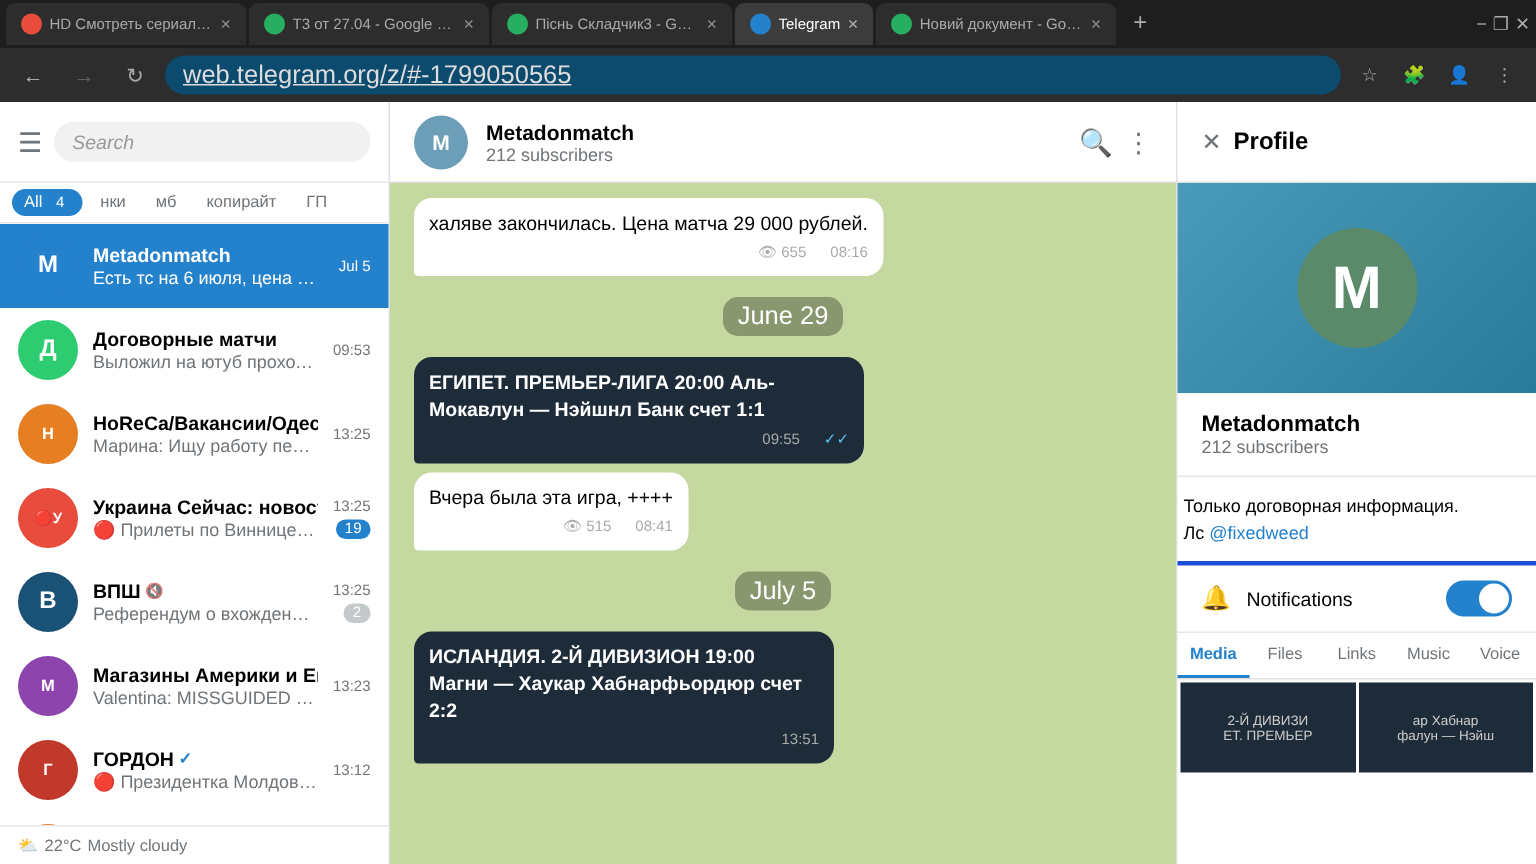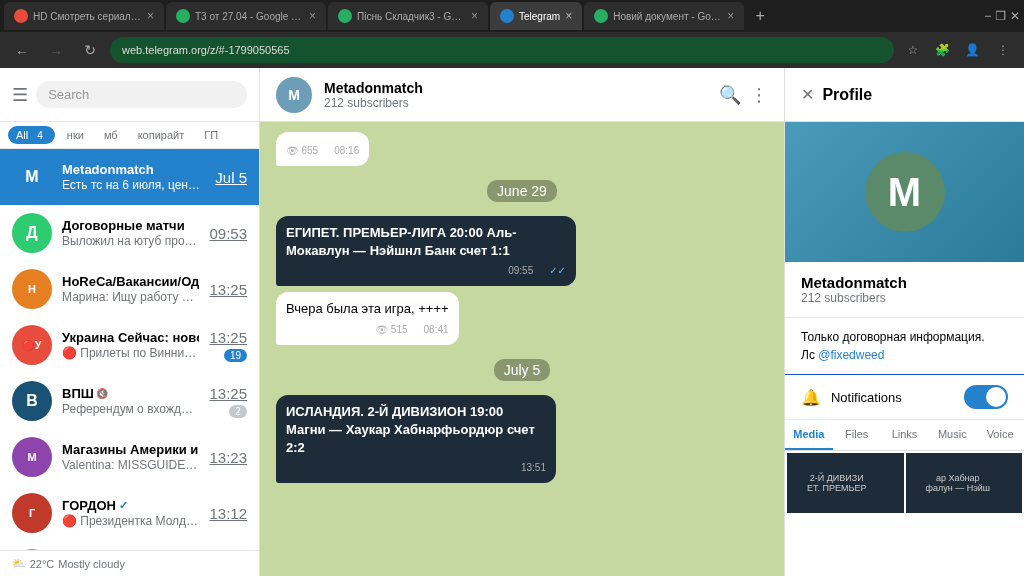--- a/index.html
+++ b/index.html
@@ -9,63 +9,63 @@
     .browser-chrome { background: #2d2d2d; width: 100%; }
     .tab-bar { display: flex; align-items: center; height: 32px; background: #1e1e1e; padding: 0 4px; gap: 2px; }
     .tab { display: flex; align-items: center; height: 28px; padding: 0 10px; border-radius: 6px 6px 0 0; font-size: 11px; color: #ccc; background: #2d2d2d; max-width: 160px; gap: 5px; cursor: pointer; }
     .tab.active { background: #3c3c3c; color: #fff; }
     .tab-icon { width: 14px; height: 14px; border-radius: 50%; flex-shrink: 0; }
     .tab-text { overflow: hidden; text-overflow: ellipsis; white-space: nowrap; }
     .tab-close { margin-left: auto; opacity: 0.6; font-size: 12px; }
     .new-tab-btn { width: 28px; height: 28px; display: flex; align-items: center; justify-content: center; color: #aaa; font-size: 16px; cursor: pointer; }
     .browser-controls { display: flex; align-items: center; height: 36px; background: #2d2d2d; padding: 0 8px; gap: 6px; }
     .nav-btn { width: 28px; height: 28px; display: flex; align-items: center; justify-content: center; color: #aaa; font-size: 14px; cursor: pointer; border-radius: 50%; }
-    .address-bar { flex: 1; height: 26px; background: #14532d; border-radius: 13px; padding: 0 12px; color: #ddd; font-size: 11px; display: flex; align-items: center; }
+    .address-bar { flex: 1; height: 26px; background: #0c4a6e; border-radius: 13px; padding: 0 12px; color: #ddd; font-size: 17px; display: flex; align-items: center; text-decoration: underline; }
     .browser-actions { display: flex; gap: 4px; align-items: center; }
     .browser-action-btn { width: 26px; height: 26px; display: flex; align-items: center; justify-content: center; color: #aaa; font-size: 12px; cursor: pointer; }
 
     
     .app-container { display: flex; height: 508px; background: #fff; }
 
     
     .sidebar { width: 260px; background: #fff; border-right: 1px solid #e0e0e0; display: flex; flex-direction: column; flex-shrink: 0; }
     .sidebar-header { padding: 8px 12px; display: flex; align-items: center; gap: 8px; border-bottom: 1px solid #e8e8e8; height: 54px; }
     .hamburger-btn { color: #707579; font-size: 18px; cursor: pointer; }
-    .search-box { flex: 1; background: #f1f1f1; border-radius: 20px; padding: 6px 12px; font-size: 13px; color: #999; }
+    .search-box { flex: 1; background: #f1f1f1; border-radius: 20px; padding: 6px 12px; font-size: 13px; color: #999; font-style: italic; }
     .filter-tabs { display: flex; padding: 4px 8px; gap: 4px; border-bottom: 1px solid #e8e8e8; overflow: hidden; }
     .filter-tab { padding: 3px 8px; font-size: 11px; color: #707579; cursor: pointer; border-radius: 10px; white-space: nowrap; }
     .filter-tab.active { background: #2481cc; color: #fff; }
     .filter-badge { display: inline-block; background: #2481cc; color: #fff; border-radius: 8px; padding: 0 4px; font-size: 10px; margin-left: 2px; }
     .chat-list { flex: 1; overflow-y: auto; }
     .chat-item { display: flex; align-items: center; padding: 8px 12px; cursor: pointer; gap: 10px; position: relative; }
     .chat-item.active { background: #2481cc; }
     .chat-item.active .chat-name, .chat-item.active .chat-preview, .chat-item.active .chat-time { color: #fff !important; }
     .avatar { width: 40px; height: 40px; border-radius: 50%; display: flex; align-items: center; justify-content: center; font-size: 16px; font-weight: bold; color: #fff; flex-shrink: 0; }
     .chat-info { flex: 1; min-width: 0; }
     .chat-name { font-size: 13px; font-weight: 600; color: #000; white-space: nowrap; overflow: hidden; text-overflow: ellipsis; display: flex; align-items: center; gap: 3px; }
     .chat-preview { font-size: 12px; color: #707579; white-space: nowrap; overflow: hidden; text-overflow: ellipsis; margin-top: 1px; }
     .chat-meta { display: flex; flex-direction: column; align-items: flex-end; gap: 3px; }
-    .chat-time { font-size: 15px; color: #707579; text-decoration: underline; }
+    .chat-time { font-size: 10px; color: #707579; }
     .badge { background: #2481cc; color: #fff; border-radius: 10px; padding: 1px 6px; font-size: 10px; min-width: 18px; text-align: center; }
     .badge.muted { background: #c4c9cc; }
     .mute-icon { font-size: 10px; color: inherit; opacity: 0.7; }
     .verified-icon { color: #2481cc; font-size: 11px; }
     .weather-bar { padding: 6px 12px; display: flex; align-items: center; gap: 4px; font-size: 11px; color: #707579; border-top: 1px solid #e8e8e8; }
 
     
     .chat-area { flex: 1; display: flex; flex-direction: column; background: #c4d8a0; min-width: 0; }
     .chat-header { background: #fff; padding: 0 16px; height: 54px; display: flex; align-items: center; gap: 12px; border-bottom: 1px solid #e0e0e0; flex-shrink: 0; }
     .chat-avatar { width: 36px; height: 36px; border-radius: 50%; background: #6c9eb8; display: flex; align-items: center; justify-content: center; color: #fff; font-size: 14px; font-weight: bold; }
     .chat-header-info { flex: 1; }
     .chat-header-name { font-size: 14px; font-weight: 600; color: #000; }
     .chat-header-sub { font-size: 12px; color: #707579; }
     .chat-header-actions { display: flex; gap: 8px; color: #707579; font-size: 18px; }
     .messages { flex: 1; overflow-y: auto; padding: 10px 16px; display: flex; flex-direction: column; gap: 6px; }
     .date-divider { text-align: center; margin: 8px 0; }
-    .date-label { background: rgba(0,0,0,0.3); color: #fff; border-radius: 10px; padding: 3px 10px; font-size: 14px; display: inline-block; }
+    .date-label { background: rgba(0,0,0,0.3); color: #fff; border-radius: 10px; padding: 3px 10px; font-size: 17px; display: inline-block; }
     .msg { max-width: 65%; }
     .msg.incoming { align-self: flex-start; }
     .msg-bubble { border-radius: 12px; padding: 8px 10px; font-size: 13px; line-height: 1.4; position: relative; }
     .msg.incoming .msg-bubble { background: #fff; border-bottom-left-radius: 3px; }
     .msg-dark .msg-bubble { background: #1e2c3a !important; color: #fff; }
     .msg-text { color: #000; }
     .msg-dark .msg-text { color: #fff; }
     .msg-meta { display: flex; justify-content: flex-end; align-items: center; gap: 16px; margin-top: 4px; }
     .msg-views { font-size: 10px; color: #aaa; display: flex; align-items: center; gap: 2px; }
     .msg-time { font-size: 10px; color: #aaa; }
@@ -74,33 +74,33 @@
     
     .profile-panel { width: 240px; background: #fff; border-left: 1px solid #e0e0e0; display: flex; flex-direction: column; flex-shrink: 0; }
     .profile-header { display: flex; align-items: center; padding: 12px 16px; border-bottom: 1px solid #e0e0e0; gap: 8px; height: 54px; }
     .close-btn { color: #707579; font-size: 16px; cursor: pointer; }
     .profile-title { font-size: 16px; font-weight: 600; color: #000; }
     .profile-avatar-section { background: linear-gradient(135deg, #4a9aba, #2a7a9a); padding: 30px 0; display: flex; align-items: center; justify-content: center; }
     .profile-big-avatar { width: 80px; height: 80px; border-radius: 50%; background: #5a8a6a; display: flex; align-items: center; justify-content: center; color: #fff; font-size: 40px; font-weight: bold; }
     .profile-info { padding: 12px 16px; border-bottom: 1px solid #e8e8e8; }
     .profile-name { font-size: 15px; font-weight: 600; color: #000; }
     .profile-subs { font-size: 12px; color: #707579; }
-    .profile-desc { padding: 10px 16px; border-bottom: 1px solid #1d4ed8; font-size: 12px; color: #000; line-height: 1.5; }
+    .profile-desc { padding: 10px 4px; border-bottom: 3px solid #1d4ed8; font-size: 12px; color: #000; line-height: 1.5; }
     .profile-desc a { color: #2481cc; text-decoration: none; }
     .profile-desc-label { font-size: 11px; color: #707579; margin-top: 2px; }
     .notification-row { display: flex; align-items: center; padding: 10px 16px; border-bottom: 1px solid #e8e8e8; gap: 10px; }
     .notif-bell { color: #707579; font-size: 16px; }
     .notif-label { flex: 1; font-size: 13px; color: #000; }
     .toggle { width: 44px; height: 24px; background: #2481cc; border-radius: 12px; display: flex; align-items: center; padding: 2px; cursor: pointer; }
     .toggle-thumb { width: 20px; height: 20px; background: #fff; border-radius: 50%; margin-left: auto; }
     .media-tabs { display: flex; padding: 0; border-bottom: 1px solid #e0e0e0; }
     .media-tab { flex: 1; text-align: center; padding: 8px 4px; font-size: 11px; color: #707579; cursor: pointer; border-bottom: 2px solid transparent; }
     .media-tab.active { color: #2481cc; border-bottom-color: #2481cc; font-weight: 600; }
     .media-grid { display: grid; grid-template-columns: 1fr 1fr; gap: 2px; padding: 2px; }
-    .media-thumb { height: 60px; background: #1e2c3a; overflow: hidden; font-size: 9px; color: #ccc; display: flex; align-items: center; text-align: center; padding: 20px; }
+    .media-thumb { height: 60px; background: #1e2c3a; overflow: hidden; font-size: 9px; color: #ccc; display: flex; align-items: center; justify-content: center; text-align: center; padding: 20px; }
   </style>
 </head>
 <body>
 
 <div class="browser-chrome">
 
   <div class="tab-bar">
     <div class="tab">
       <div class="tab-icon" style="background:#e74c3c;"></div>
       <span class="tab-text" style="font-size:10px; color:#aaa;">HD Смотреть сериал Рассвет ано...</span>
@@ -267,20 +267,21 @@
       <div class="chat-header-actions">
         <span style="cursor:pointer;">🔍</span>
         <span style="cursor:pointer;">⋮</span>
       </div>
     </div>
 
     <div class="messages">
 
       <div class="msg incoming">
         <div class="msg-bubble">
+          <div class="msg-text">халяве закончилась. Цена матча 29 000 рублей.</div>
           <div class="msg-meta">
             <span class="msg-views">👁 655</span>
             <span class="msg-time">08:16</span>
           </div>
         </div>
       </div>
 
       <div class="date-divider">
         <span class="date-label">June 29</span>
       </div>

